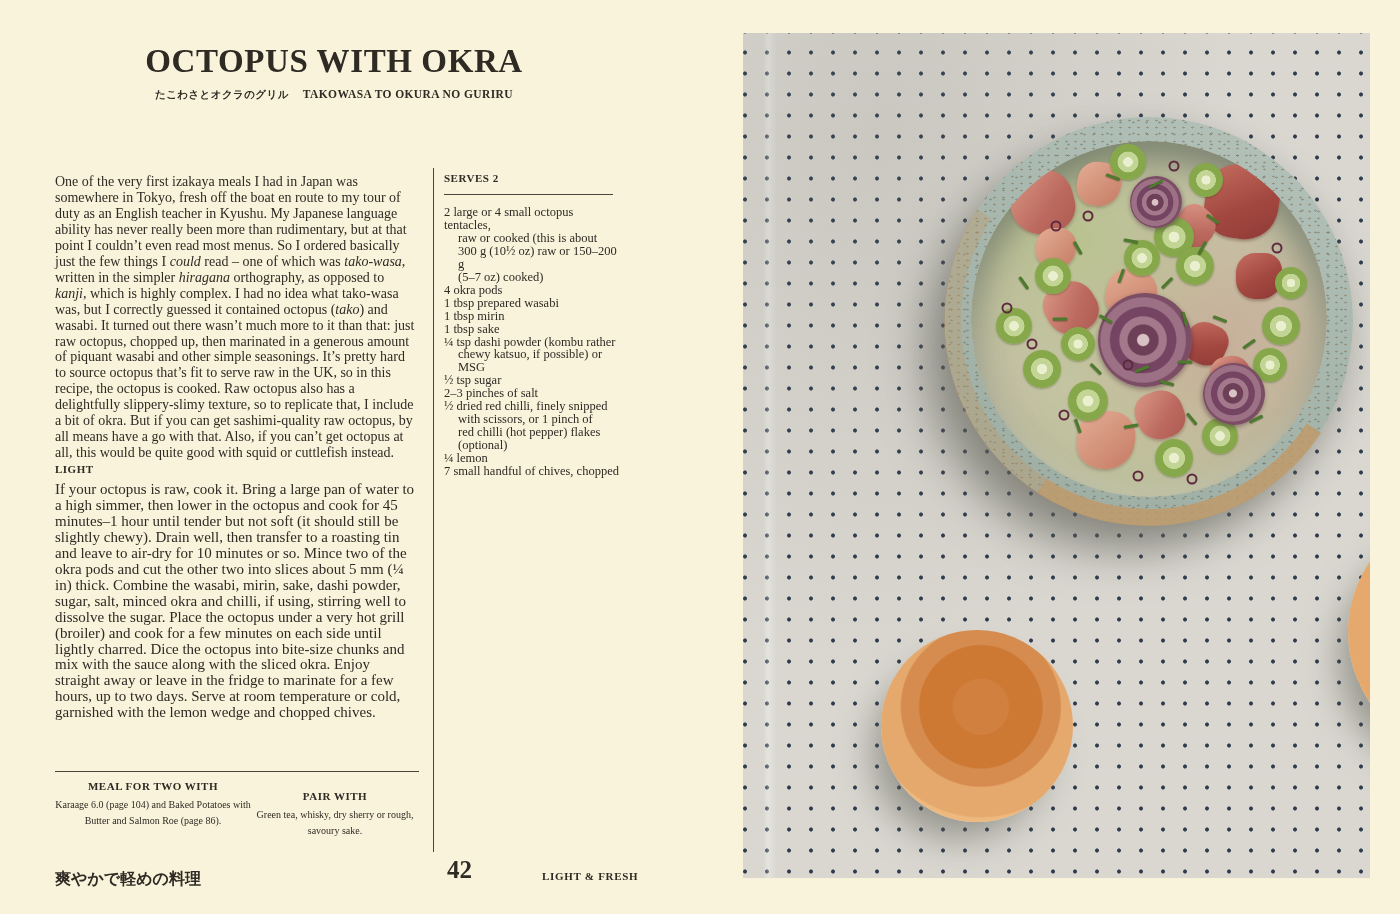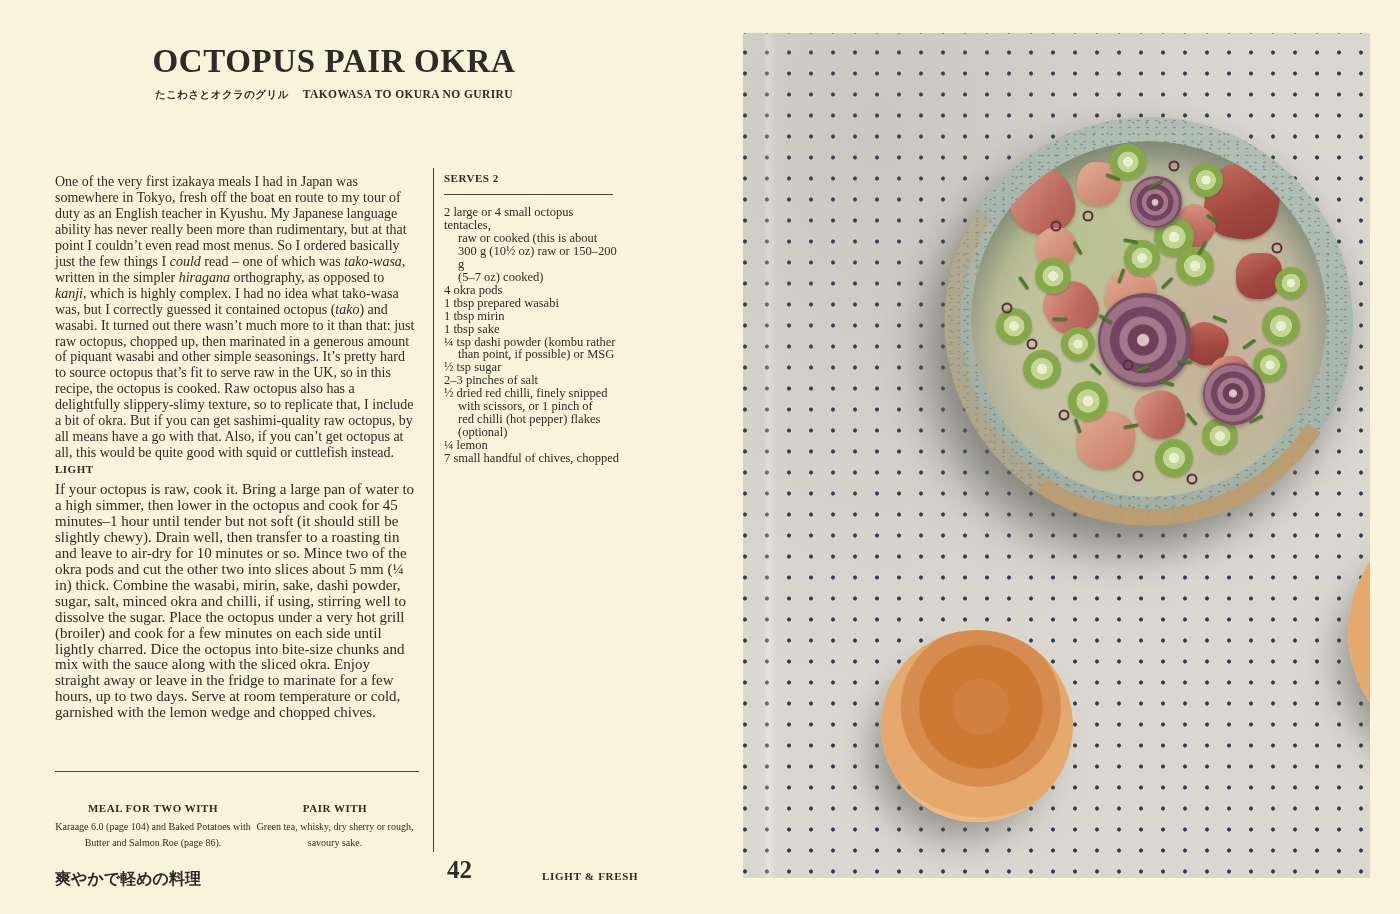--- a/index.html
+++ b/index.html
@@ -27,24 +27,24 @@
     font-size:14px; line-height:15.95px; text-align:left;
   }
   .intro-col i, .em { font-style:italic; }
 
   .small-label { font-size:11px; font-weight:700; letter-spacing:.5px; }
 
   .method-block { position:absolute; left:55px; top:463px; width:362px; }
   .method-text { margin-top:7px; font-size:15px; line-height:15.95px; }
 
   .bottom-rule { position:absolute; left:55px; top:771px; width:364px; height:1px; background:#4a443c; }
-  .pairing-row { position:absolute; left:55px; top:802px; width:364px; display:flex; }
+  .pairing-row { position:absolute; left:55px; top:780px; width:364px; display:flex; }
   .pairing-col { text-align:center; }
   .pairing-col.c1 { width:196px; }
-  .pairing-col.c2 { width:168px; }
+  .pairing-col.c2 { width:168px;margin-top:10px; }
   .pairing-text { margin-top:5px; font-size:10px; line-height:15.5px; }
 
   .vert-rule { position:absolute; left:433px; top:168px; width:1px; height:684px; background:#4a443c; }
 
   .ing-col { position:absolute; left:444px; top:172px; width:176px; }
   .ing-rule { margin-top:10px; width:169px; height:1px; background:#4a443c; }
   .ing-list { margin-top:11px; font-size:12.5px; line-height:12.95px; }
   .ing-line.ind1 { padding-left:14px; }
 
   .footer-jp { position:absolute; left:55px; top:869px; font-size:16px; font-weight:700; font-family:"DejaVu Sans", sans-serif; }
@@ -113,21 +113,21 @@
   .wood-bowl.main { left:138px; top:597px; width:192px; height:192px; }
   .wood-bowl.partial { left:605px; top:475px; width:248px; height:248px; }
 </style>
 </head>
 <body>
 
 <div class="spread">
 
   <div class="title-block">
     <div class="title">
-      <div>OCTOPUS PAIR OKRA</div>
+      <div>OCTOPUS WITH OKRA</div>
     </div>
     <div class="subtitle">
       <span class="jp">たこわさとオクラのグリル</span><span>TAKOWASA TO OKURA NO GURIRU</span>
     </div>
   </div>
 
   <div class="intro-col" id="intro"><span>One of the very first izakaya meals I had in Japan was somewhere in Tokyo, fresh off the boat en route to my tour of duty as an English teacher in Kyushu. My Japanese language ability has never really been more than rudimentary, but at that point I couldn’t even read most menus. So I ordered basically just the few things I </span><i>could</i><span> read – one of which was </span><i>tako-wasa</i><span>, written in the simpler </span><i>hiragana</i><span> orthography, as opposed to </span><i>kanji</i><span>, which is highly complex. I had no idea what tako-wasa was, but I correctly guessed it contained octopus (</span><i>tako</i><span>) and wasabi. It turned out there wasn’t much more to it than that: just raw octopus, chopped up, then marinated in a generous amount of piquant wasabi and other simple seasonings. It’s pretty hard to source octopus that’s fit to serve raw in the UK, so in this recipe, the octopus is cooked. Raw octopus also has a delightfully slippery-slimy texture, so to replicate that, I include a bit of okra. But if you can get sashimi-quality raw octopus, by all means have a go with that. Also, if you can’t get octopus at all, this would be quite good with squid or cuttlefish instead.</span></div>
 
   <div class="method-block">
     <div class="small-label">LIGHT</div>
@@ -154,21 +154,21 @@
     <div class="ing-list" id="ingredients">
         <div class="ing-line ind0">2 large or 4 small octopus tentacles,</div>
         <div class="ing-line ind1">raw or cooked (this is about</div>
         <div class="ing-line ind1">300 g (10½ oz) raw or 150–200 g</div>
         <div class="ing-line ind1">(5–7 oz) cooked)</div>
         <div class="ing-line ind0">4 okra pods</div>
         <div class="ing-line ind0">1 tbsp prepared wasabi</div>
         <div class="ing-line ind0">1 tbsp mirin</div>
         <div class="ing-line ind0">1 tbsp sake</div>
         <div class="ing-line ind0">¼ tsp dashi powder (kombu rather</div>
-        <div class="ing-line ind1">than point, if possible) or MSG</div>
+        <div class="ing-line ind1">chewy katsuo, if possible) or MSG</div>
         <div class="ing-line ind0">½ tsp sugar</div>
         <div class="ing-line ind0">2–3 pinches of salt</div>
         <div class="ing-line ind0">½ dried red chilli, finely snipped</div>
         <div class="ing-line ind1">with scissors, or 1 pinch of</div>
         <div class="ing-line ind1">red chilli (hot pepper) flakes</div>
         <div class="ing-line ind1">(optional)</div>
         <div class="ing-line ind0">¼ lemon</div>
         <div class="ing-line ind0">7 small handful of chives, chopped</div>
       </div>
   </div>

